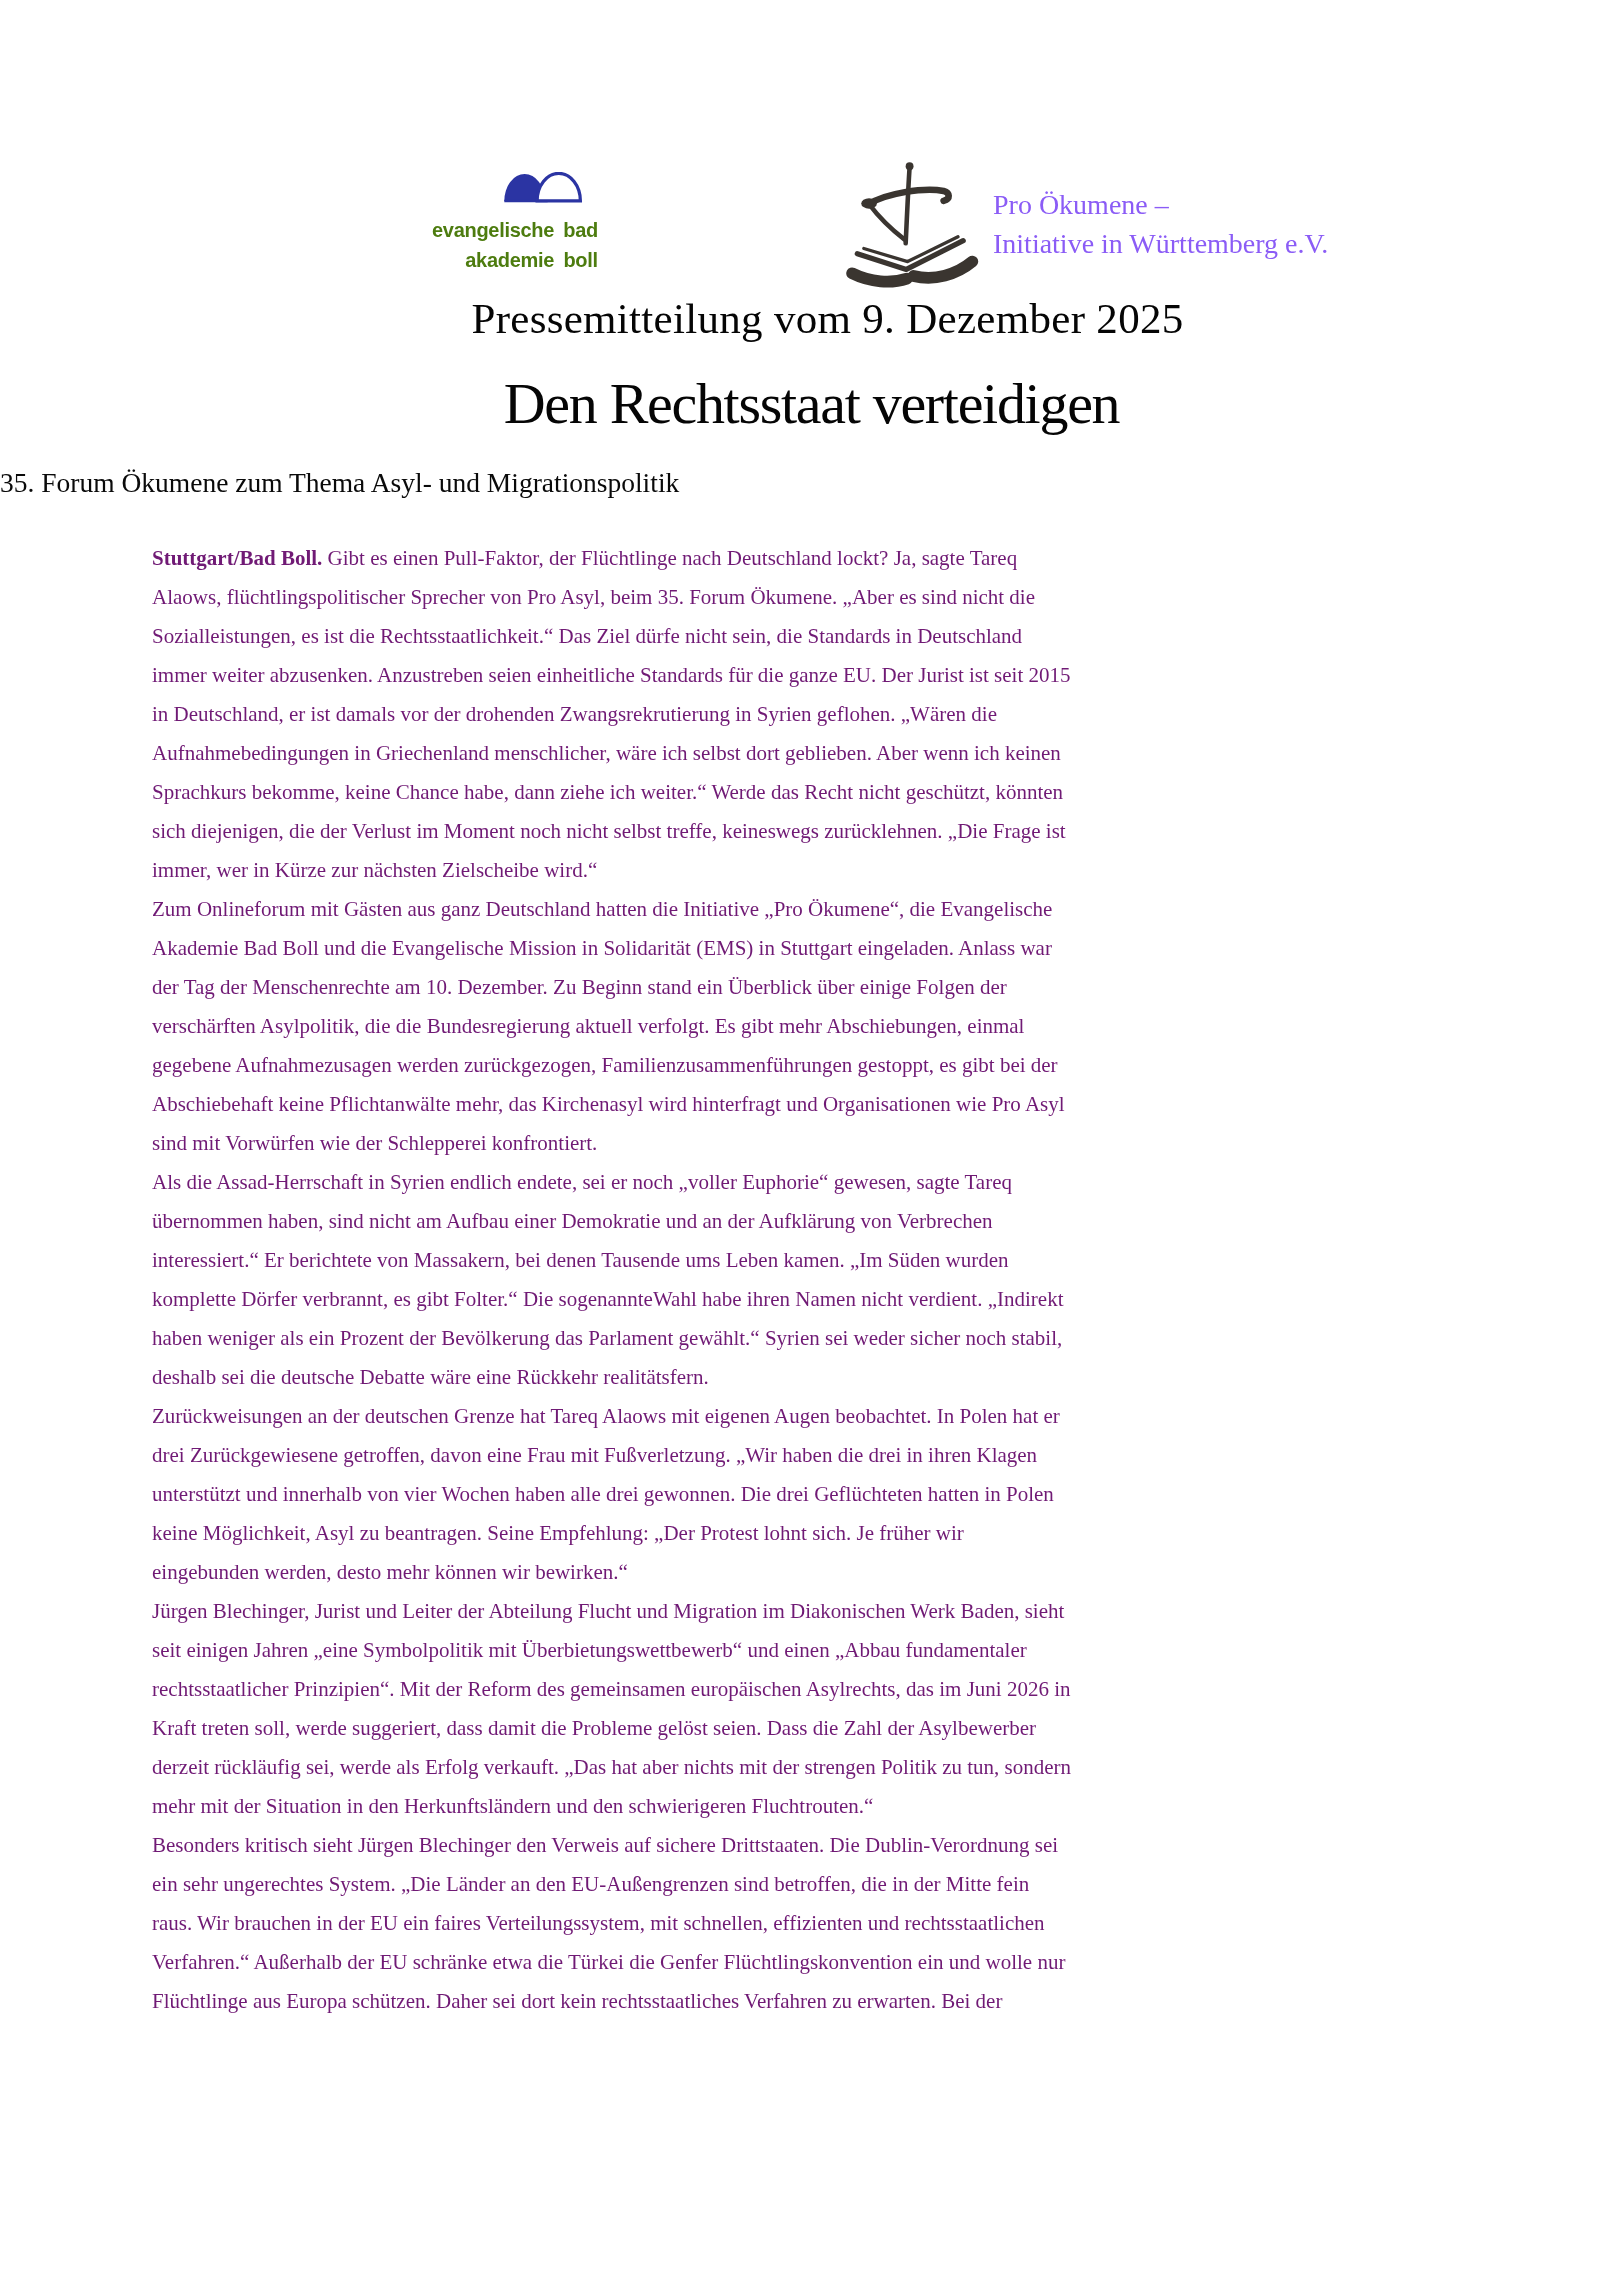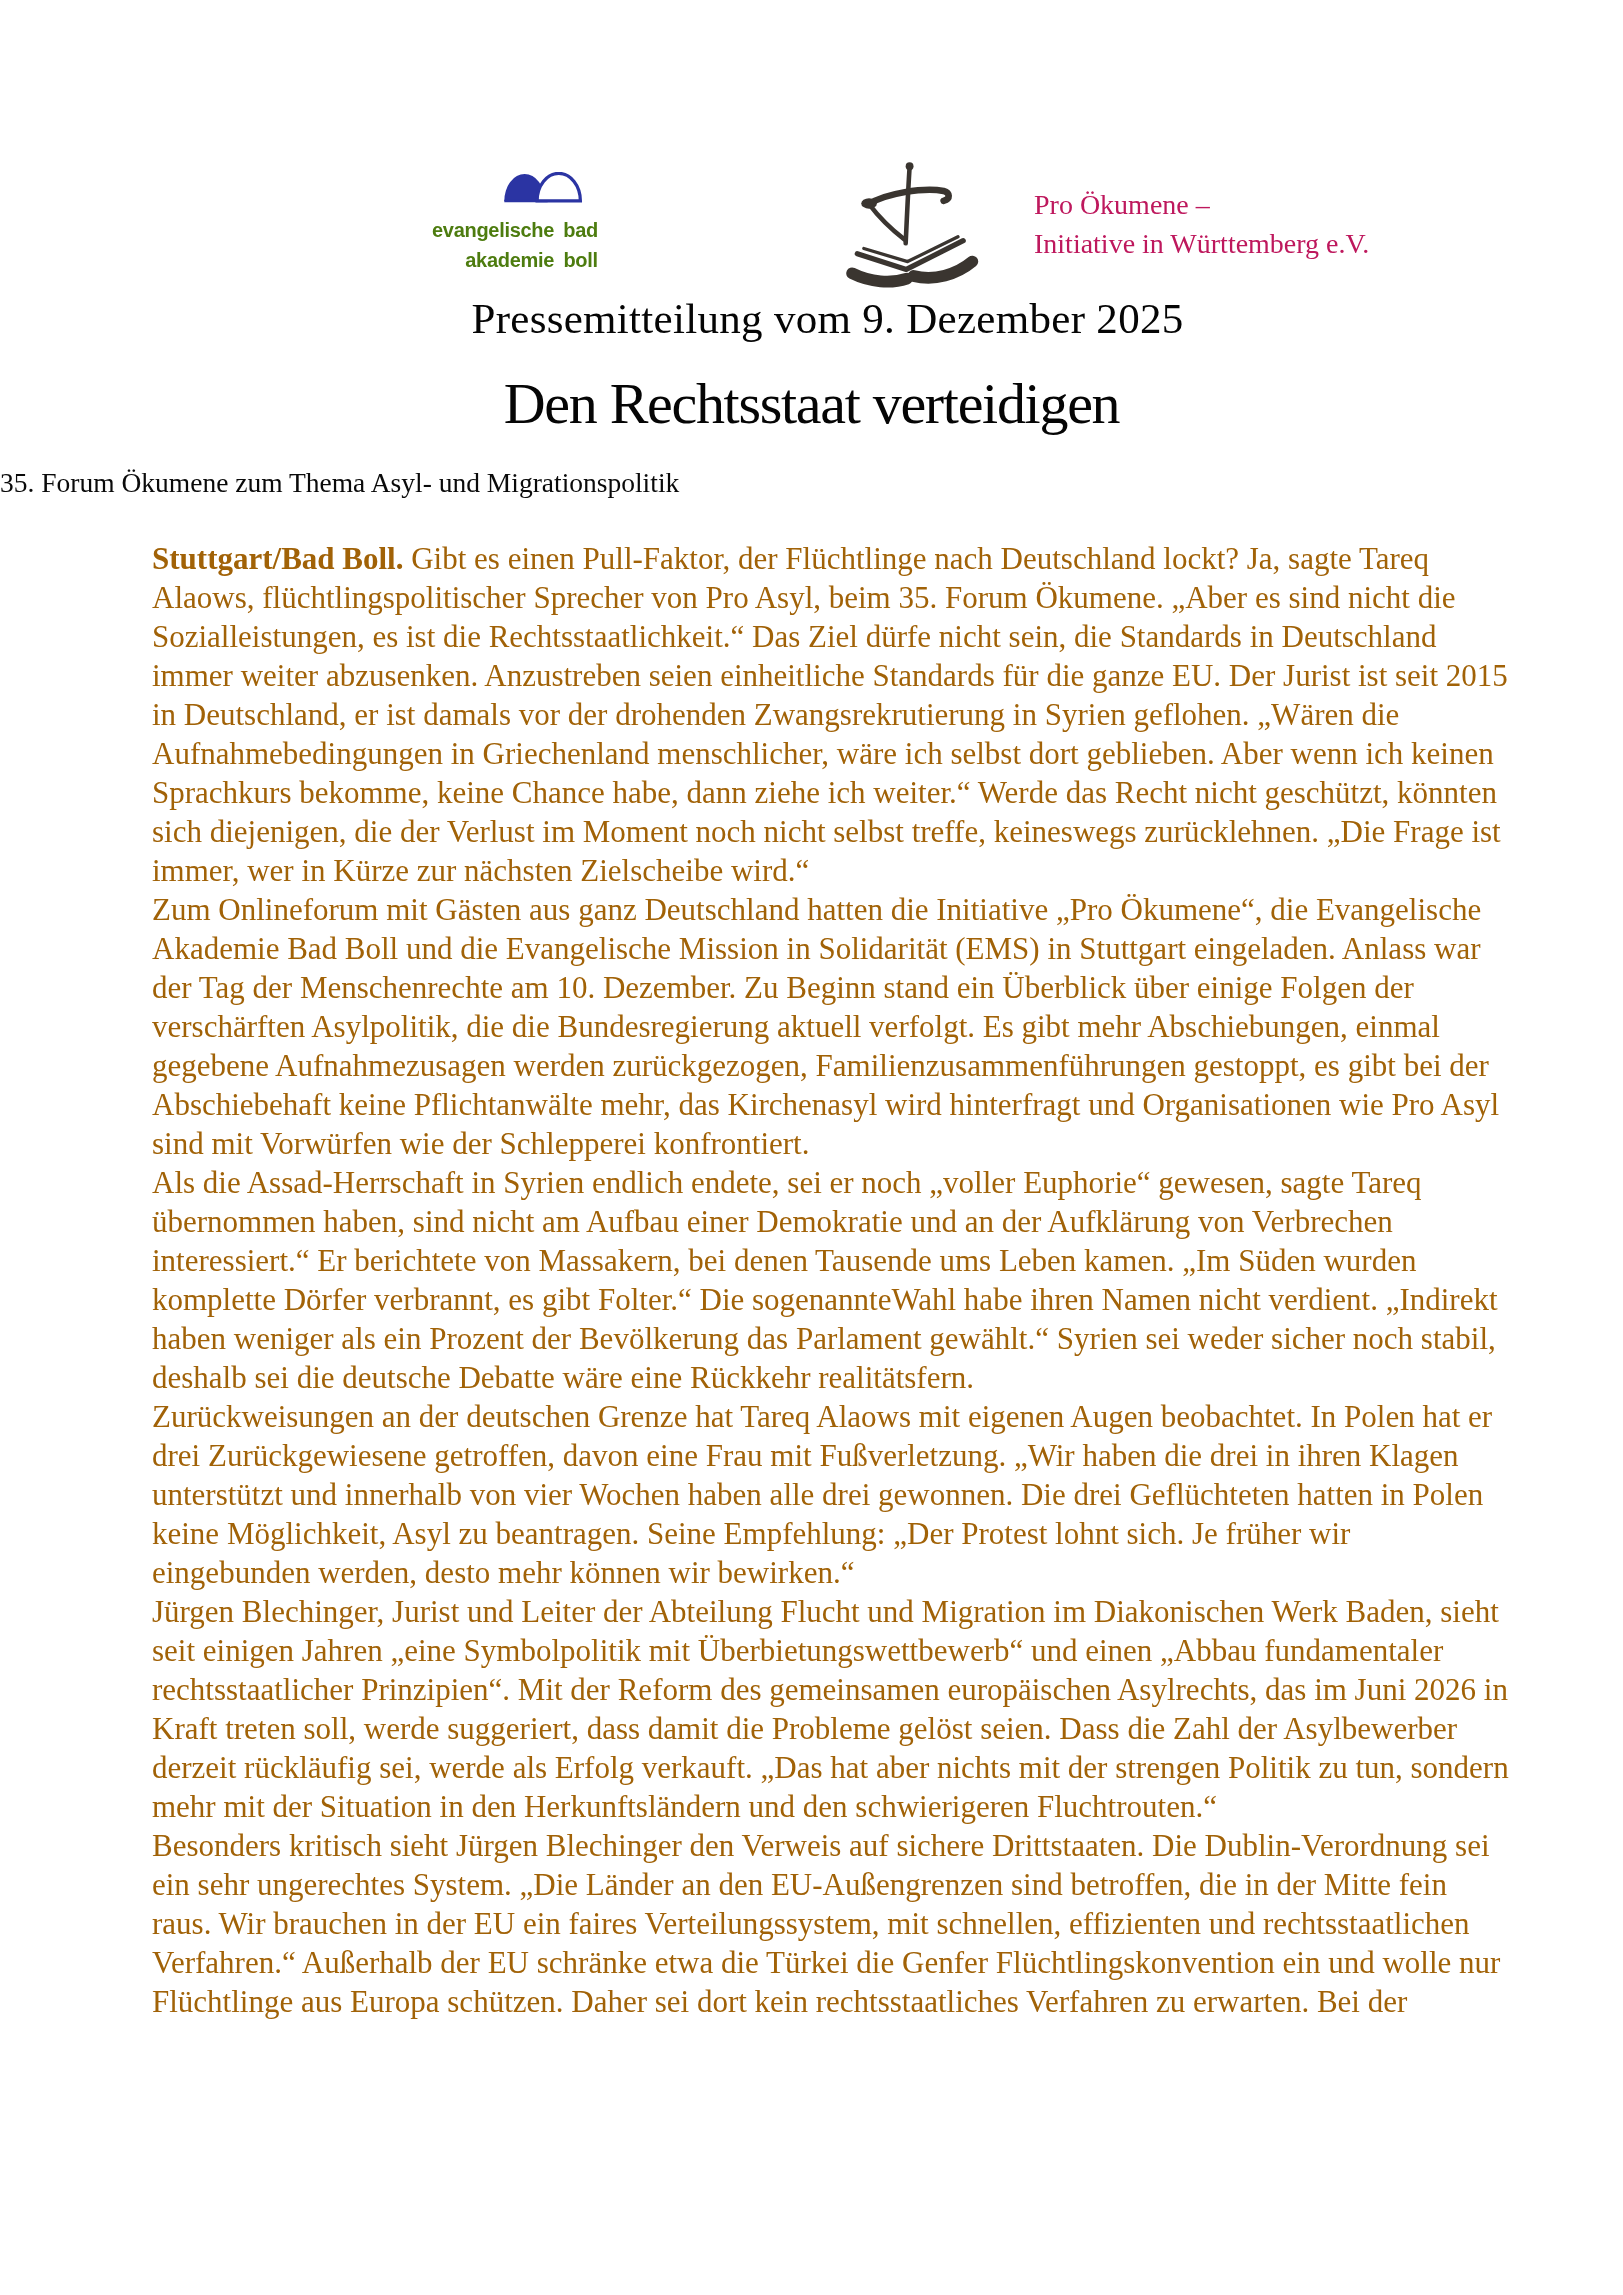--- a/index.html
+++ b/index.html
@@ -23,39 +23,39 @@
     display:grid;grid-template-columns:1fr auto;column-gap:9.2px;
   }
   .eab-text .c1{text-align:right;}
   .eab-text .c2{text-align:center;}
 
   .logo-right{position:absolute;left:844px;top:157px;}
   .boat{position:absolute;left:0;top:0;}
   .po-text{
     position:absolute;left:149px;top:27.5px;width:458px;
     font-family:"Liberation Serif", serif;
-    font-size:28px;color:#be185d;line-height:39px;white-space:nowrap;margin-left:41px;
+    font-size:28px;color:#8b5cf6;line-height:39px;white-space:nowrap;
   }
   
   .dateline{
     position:absolute;left:16px;top:294px;width:100%;
     text-align:center;font-size:43px;letter-spacing:0.3px;color:#050505;
   }
   .title{
     position:absolute;left:0;top:370px;width:100%;margin:0;
     text-align:center;font-size:58px;font-weight:normal;letter-spacing:-1.3px;color:#050505;
   }
   .subtitle{
     position:absolute;left:0;top:467px;width:100%;
     text-align:left;font-size:27.5px;color:#0a0a0a;
   }
   
   .bodytext{
     position:absolute;left:152px;top:539px;width:1328px;
-    font-size:31px;line-height:39px;color:#a16207;
+    font-size:21px;line-height:39px;color:#701a75;
   }
   .line{height:39px;white-space:nowrap;}
   .line strong{font-weight:bold;}
 </style>
 </head>
 <body>
 
 <div class="page">
 
   <div class="logo-left">

